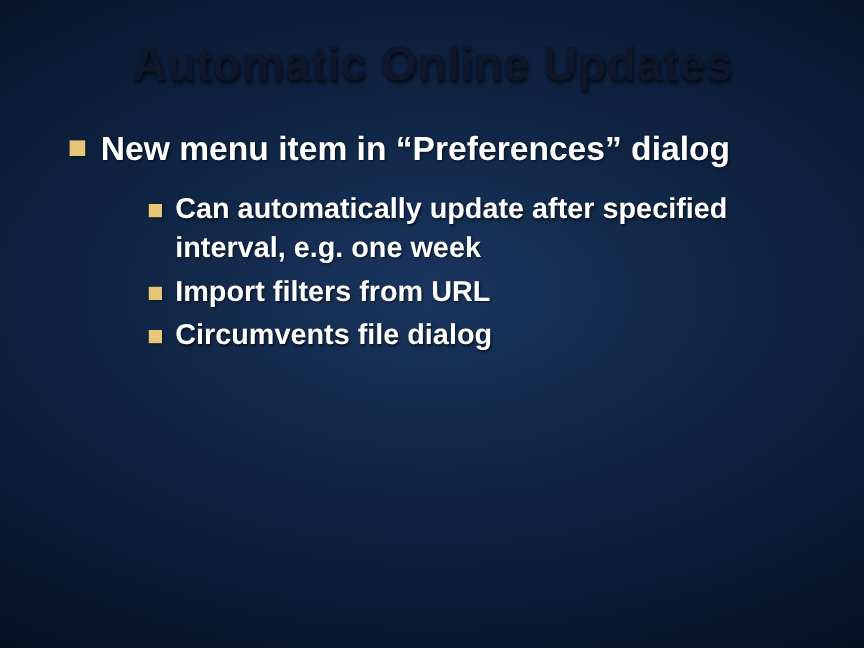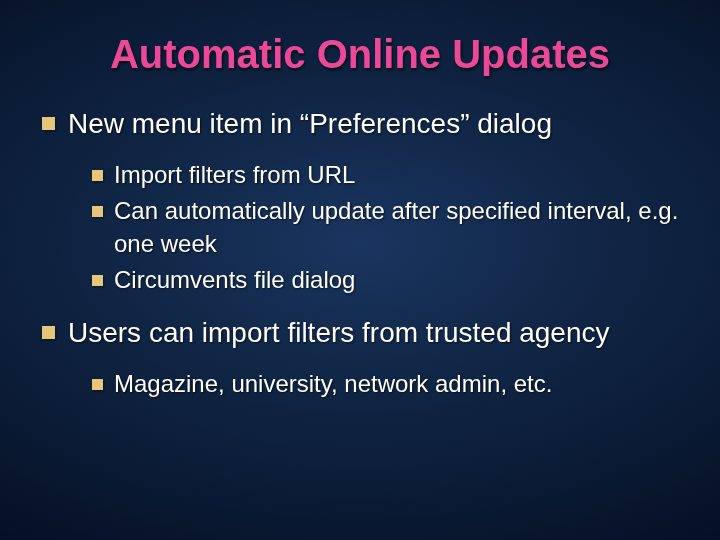--- a/index.html
+++ b/index.html
@@ -18,27 +18,28 @@
     box-sizing: border-box;
     width: 100%;
     height: 100%;
     padding: 24px 40px 40px 40px;
   }
   .title {
     font-size: 40px;
     font-weight: bold;
     text-align: center;
     margin: 8px 0 28px 0;
-    color: #ec4899;
+    color: #0f172a;
     text-shadow: 1px 2px 3px rgba(0,0,0,0.7);
   }
   ul {
     list-style: none;
-    margin: 0;
+    margin: 16px;
     padding: 0;
+    font-weight: bold;
   }
   .lvl1 {
     padding-left: 28px;
   }
   .lvl1 > li {
     position: relative;
     font-size: 28px;
     line-height: 1.35;
     margin-bottom: 16px;
     text-shadow: 1px 1px 2px rgba(0,0,0,0.6);
@@ -80,32 +81,24 @@
 <body>
 
 <div class="slide">
   <div class="title">Automatic Online Updates</div>
 
   <ul class="lvl1">
     <li>
       <span>New menu item in “Preferences” dialog</span>
       <ul class="lvl2">
         <li>
+          <span>Can automatically update after specified interval, e.g. one week</span>
+        </li>
+        <li>
           <span>Import filters from URL</span>
         </li>
         <li>
-          <span>Can automatically update after specified interval, e.g. one week</span>
-        </li>
-        <li>
           <span>Circumvents file dialog</span>
-        </li>
-      </ul>
-    </li>
-    <li>
-      <span>Users can import filters from trusted agency</span>
-      <ul class="lvl2">
-        <li>
-          <span>Magazine, university, network admin, etc.</span>
         </li>
       </ul>
     </li>
   </ul>
 </div>
 
 </body></html>

